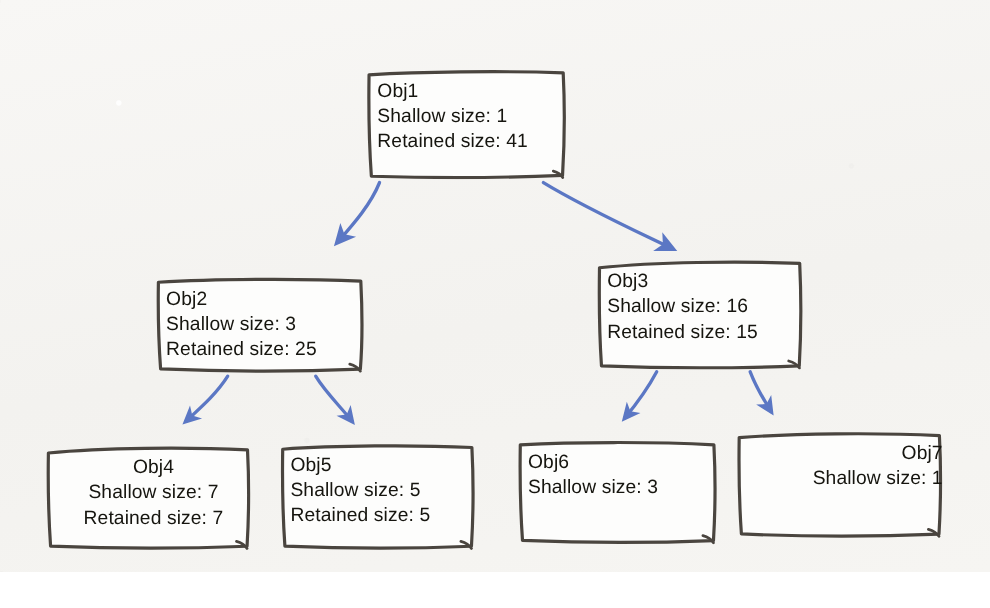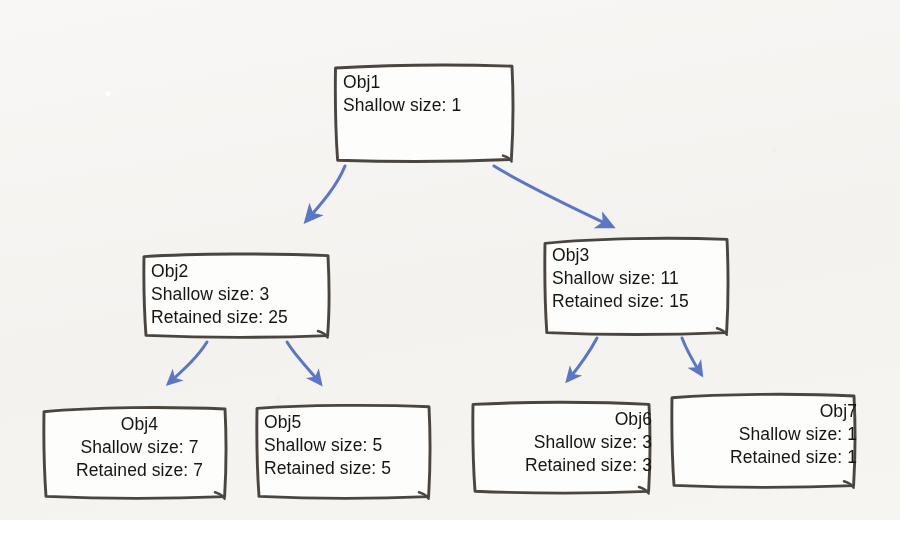--- a/index.html
+++ b/index.html
@@ -83,20 +83,21 @@
 
   <div class="node" style="left: 333px; top: 62px; width: 182px; height: 101px;">
     <svg class="node-frame" viewBox="0 0 182 101" preserveAspectRatio="none">
       <path d="M2.5,6 C48,3.4 120,2.2 179,4.2 C180.4,32 180.2,68 178.4,97.4
                C128,99.6 60,99.9 4.6,98.2 C2.6,70 2.1,33 2.5,6 Z" fill="#fdfdfc" stroke="#4a453f" stroke-width="2.9" stroke-linejoin="round" stroke-linecap="round"></path>
       <path d="M170,93.6 C174,94.6 177,96.6 178.6,99.4" fill="none" stroke="#4a453f" stroke-width="2.5" stroke-linecap="round"></path>
     </svg>
     <div class="node-text">
       <span class="node-line">Obj1</span>
       <span class="node-line">Shallow size: 1</span>
+      <span class="node-line">Retained size: 41</span>
     </div>
   </div>
 
   <div class="node" style="left: 141px; top: 251px; width: 190px; height: 88px;">
     <svg class="node-frame" viewBox="0 0 190 88" preserveAspectRatio="none">
       <path d="M3,5.6 C52,2.6 132,2.0 187,4.6 C188.2,28 188.4,62 186.6,84.6
                C132,86.8 58,86.6 5,84.4 C3.2,60 2.6,30 3,5.6 Z" fill="#fdfdfc" stroke="#4a453f" stroke-width="2.9" stroke-linejoin="round" stroke-linecap="round"></path>
       <path d="M177,80 C181.4,81.2 184.6,83.4 186.6,86.4" fill="none" stroke="#4a453f" stroke-width="2.5" stroke-linecap="round"></path>
     </svg>
     <div class="node-text">
@@ -107,21 +108,21 @@
   </div>
 
   <div class="node" style="left: 542px; top: 235px; width: 188px; height: 101px;">
     <svg class="node-frame" viewBox="0 0 188 101" preserveAspectRatio="none">
       <path d="M3,8.4 C54,3.2 128,2.2 185,4.4 C186.4,34 186.2,70 184.6,97.6
                C130,99.8 58,99.8 4.8,97.6 C2.8,68 2.6,34 3,8.4 Z" fill="#fdfdfc" stroke="#4a453f" stroke-width="2.9" stroke-linejoin="round" stroke-linecap="round"></path>
       <path d="M175,93.2 C179.4,94.4 182.8,96.6 184.8,99.6" fill="none" stroke="#4a453f" stroke-width="2.5" stroke-linecap="round"></path>
     </svg>
     <div class="node-text">
       <span class="node-line">Obj3</span>
-      <span class="node-line">Shallow size: 11</span>
+      <span class="node-line">Shallow size: 16</span>
       <span class="node-line">Retained size: 15</span>
     </div>
   </div>
 
   <div class="node" style="left: 41px; top: 404px; width: 187px; height: 96px; text-align: center;">
     <svg class="node-frame" viewBox="0 0 187 96" preserveAspectRatio="none">
       <path d="M3,7.8 C52,3.0 128,2.4 184,5.0 C185.4,32 185.2,66 183.6,92.6
                C128,94.8 56,94.6 5,92.4 C3,64 2.6,32 3,7.8 Z" fill="#fdfdfc" stroke="#4a453f" stroke-width="2.9" stroke-linejoin="round" stroke-linecap="round"></path>
       <path d="M174,88.2 C178.4,89.4 181.6,91.6 183.6,94.6" fill="none" stroke="#4a453f" stroke-width="2.5" stroke-linecap="round"></path>
     </svg>
@@ -138,39 +139,37 @@
                C122,96.8 54,96.6 5,94.4 C3,66 2.6,32 3,6.4 Z" fill="#fdfdfc" stroke="#4a453f" stroke-width="2.9" stroke-linejoin="round" stroke-linecap="round"></path>
       <path d="M165,90.2 C169.4,91.4 172.6,93.6 174.6,96.6" fill="none" stroke="#4a453f" stroke-width="2.5" stroke-linecap="round"></path>
     </svg>
     <div class="node-text">
       <span class="node-line">Obj5</span>
       <span class="node-line">Shallow size: 5</span>
       <span class="node-line">Retained size: 5</span>
     </div>
   </div>
 
-  <div class="node" style="left: 470px; top: 399px; width: 182px; height: 96px; text-align: right;">
+  <div class="node" style="left: 470px; top: 399px; width: 182px; height: 96px;">
     <svg class="node-frame" viewBox="0 0 182 96" preserveAspectRatio="none">
       <path d="M3,5.4 C50,2.8 124,2.4 179,5.4 C180.4,32 180.2,66 178.6,92.4
                C124,94.6 56,94.4 5,92.2 C3,64 2.6,30 3,5.4 Z" fill="#fdfdfc" stroke="#4a453f" stroke-width="2.9" stroke-linejoin="round" stroke-linecap="round"></path>
       <path d="M169,88 C173.4,89.2 176.6,91.4 178.6,94.4" fill="none" stroke="#4a453f" stroke-width="2.5" stroke-linecap="round"></path>
     </svg>
     <div class="node-text">
       <span class="node-line">Obj6</span>
       <span class="node-line">Shallow size: 3</span>
-      <span class="node-line">Retained size: 3</span>
     </div>
   </div>
 
   <div class="node" style="left: 669px; top: 391px; width: 188px; height: 98px; text-align: right;">
     <svg class="node-frame" viewBox="0 0 188 98" preserveAspectRatio="none">
       <path d="M3,6.8 C52,3.0 128,2.2 185,5.0 C186.4,32 186.2,68 184.6,94.6
                C128,96.8 56,96.6 5,94.4 C3,66 2.6,32 3,6.8 Z" fill="#fdfdfc" stroke="#4a453f" stroke-width="2.9" stroke-linejoin="round" stroke-linecap="round"></path>
       <path d="M175,90.2 C179.4,91.4 182.6,93.6 184.6,96.6" fill="none" stroke="#4a453f" stroke-width="2.5" stroke-linecap="round"></path>
     </svg>
     <div class="node-text">
       <span class="node-line">Obj7</span>
       <span class="node-line">Shallow size: 1</span>
-      <span class="node-line">Retained size: 1</span>
     </div>
   </div>
 
 </div>
 
 </body></html>

